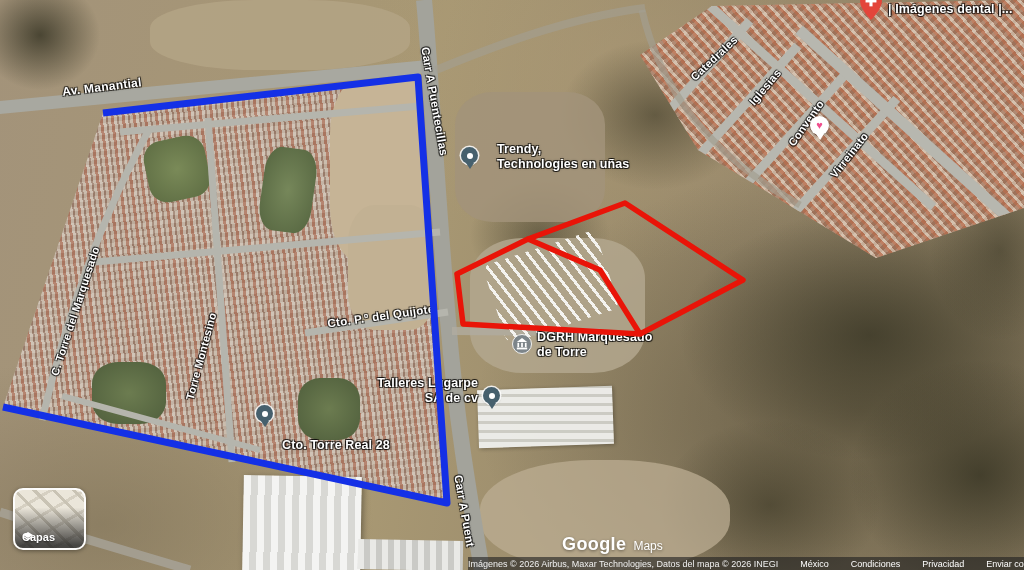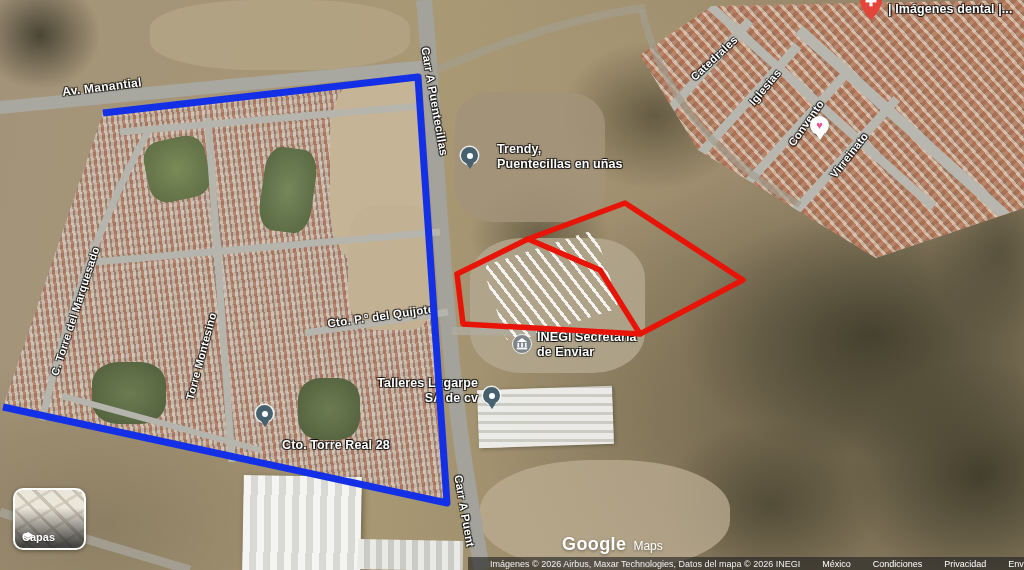--- a/index.html
+++ b/index.html
@@ -41,21 +41,21 @@
     content:"";position:absolute;left:50%;bottom:-5px;transform:translateX(-50%);
     border-left:4px solid transparent;border-right:4px solid transparent;border-top:6px solid #fff;
   }
   .gm-watermark{position:absolute;left:562px;top:534px;display:flex;align-items:baseline;gap:7px;
     color:#fff;text-shadow:0 1px 3px rgba(0,0,0,.45);}
   .gm-watermark .g1{font-size:18px;font-weight:700;letter-spacing:.4px;text-align:center;}
   .gm-watermark .g2{font-size:12px;font-weight:400;}
   .attrib{
     position:absolute;left:468px;top:557px;width:556px;height:13px;
     background:rgba(32,32,32,.62);display:flex;align-items:center;
-    font-size:9px;color:#f0f0f0;white-space:nowrap;overflow:hidden;padding-left:22px;box-sizing:border-box;
+    font-size:9px;color:#f0f0f0;white-space:nowrap;overflow:hidden;padding-left:0;box-sizing:border-box;
   }
   .attrib .lnk{margin-left:22px;color:#fff;}
   .layers-btn{
     position:absolute;left:13px;top:488px;width:73px;height:62px;border-radius:10px;
     border:2px solid rgba(255,255,255,.92);box-sizing:border-box;overflow:hidden;cursor:pointer;
     box-shadow:0 1px 4px rgba(0,0,0,.4);
     background:
       repeating-linear-gradient(45deg, transparent 0 11px, #c9c3b4 11px 14px),
       repeating-linear-gradient(-30deg, transparent 0 14px, #d6d0c2 14px 17px),
       #ebe6da;
@@ -148,38 +148,38 @@
   <div class="maplabel street" style="left:201px;top:356px;transform:translate(-50%,-50%) rotate(-75deg);">Torre Montesino</div>
   <div class="maplabel street" style="left:327px;top:310px;transform:rotate(-8deg);font-size:11.5px;">Cto. P.º del Quijote</div>
   <div class="maplabel street" style="left:714px;top:58px;transform:translate(-50%,-50%) rotate(-43deg);">Catedrales</div>
   <div class="maplabel street" style="left:765px;top:87px;transform:translate(-50%,-50%) rotate(-50deg);">Iglesias</div>
   <div class="maplabel street" style="left:806px;top:123px;transform:translate(-50%,-50%) rotate(-55deg);">Convento</div>
   <div class="maplabel street" style="left:849px;top:155px;transform:translate(-50%,-50%) rotate(-52deg);">Virreinato</div>
 
   <div class="pin-dot" style="left:461px;top:147px;"></div>
   <div class="maplabel poi" style="left:497px;top:142px;">
     <div>Trendy,</div>
-    <div>Puentecillas en uñas</div>
+    <div>Technologies en uñas</div>
   </div>
 
   <div class="patch" style="left:512px;top:334px;width:20px;height:20px;">
     <svg width="20" height="20">
       <circle cx="10" cy="10" r="9.5" fill="#7d858a" stroke="rgba(255,255,255,.85)" stroke-width="1"></circle>
       <g fill="#fff">
         <path d="M10 4 L15.2 8 H4.8 Z"></path>
         <rect x="5.4" y="8.8" width="1.7" height="4.4"></rect>
         <rect x="9.15" y="8.8" width="1.7" height="4.4"></rect>
         <rect x="12.9" y="8.8" width="1.7" height="4.4"></rect>
         <rect x="4.8" y="13.6" width="10.4" height="1.8"></rect>
       </g>
     </svg>
   </div>
   <div class="maplabel poi" style="left:537px;top:330px;">
-    <div>INEGI Secretaria</div>
-    <div>de Enviar</div>
+    <div>DGRH Marquesado</div>
+    <div>de Torre</div>
   </div>
 
   <div class="maplabel poi" style="left:375px;top:376px;width:103px;text-align:right;">
     <div>Talleres Lugarpe</div>
     <div>SA de cv</div>
   </div>
   <div class="pin-dot" style="left:483px;top:387px;"></div>
 
   <div class="pin-dot" style="left:256px;top:405px;"></div>
   <div class="maplabel poi" style="left:282px;top:406px;margin-top:32px;">Cto. Torre Real 28</div>

